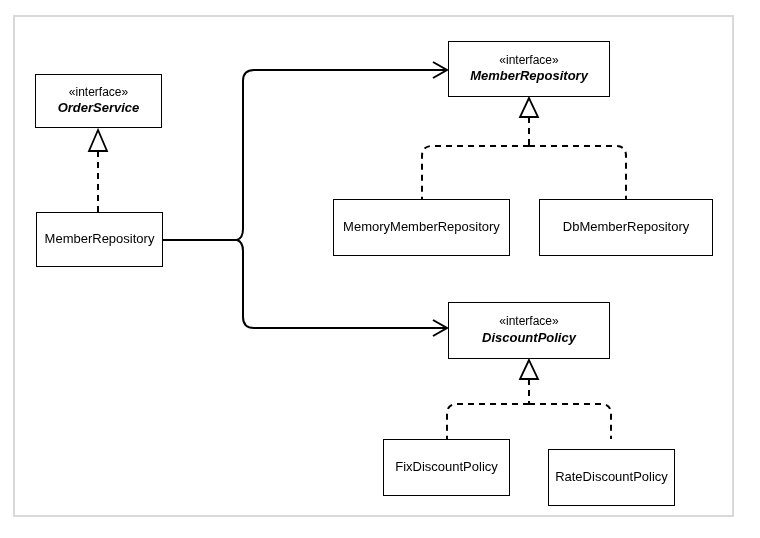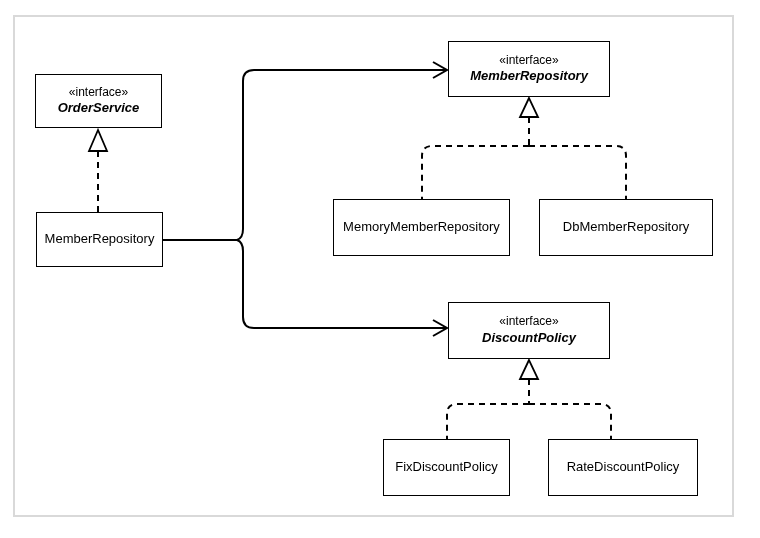--- a/index.html
+++ b/index.html
@@ -60,21 +60,21 @@
     font-style: italic;
   }
   
   .box-order-service          { left: 35px;  top: 74px;  width: 127px; height: 54px; }
   .box-order-service-impl     { left: 36px;  top: 212px; width: 127px; height: 55px; }
   .box-member-repository      { left: 448px; top: 41px;  width: 162px; height: 56px; }
   .box-memory-member-repo     { left: 333px; top: 199px; width: 177px; height: 57px; }
   .box-db-member-repo         { left: 539px; top: 199px; width: 174px; height: 57px; }
   .box-discount-policy        { left: 448px; top: 302px; width: 162px; height: 57px; }
   .box-fix-discount-policy    { left: 383px; top: 439px; width: 127px; height: 57px; align-items: center; }
-  .box-rate-discount-policy   { left: 548px; top: 439px; width: 150px; height: 57px; }
+  .box-rate-discount-policy   { left: 548px; top: 449px; width: 127px; height: 57px; }
 </style>
 </head>
 <body>
 
 <div class="stage">
   <div class="frame"></div>
 
   <svg class="connectors" width="760" height="538" viewBox="0 0 760 538" fill="none" stroke="#000000" xmlns="http://www.w3.org/2000/svg">
 
     

